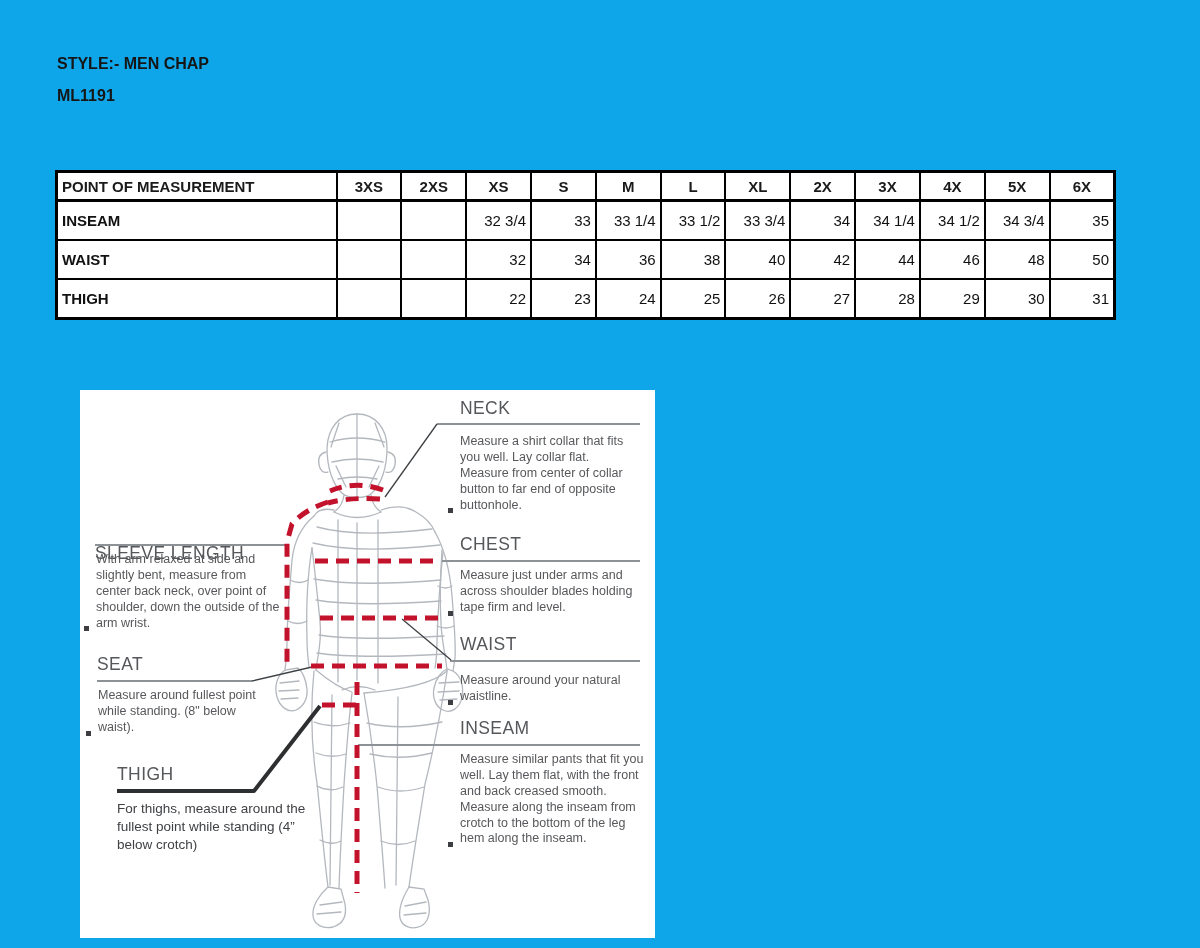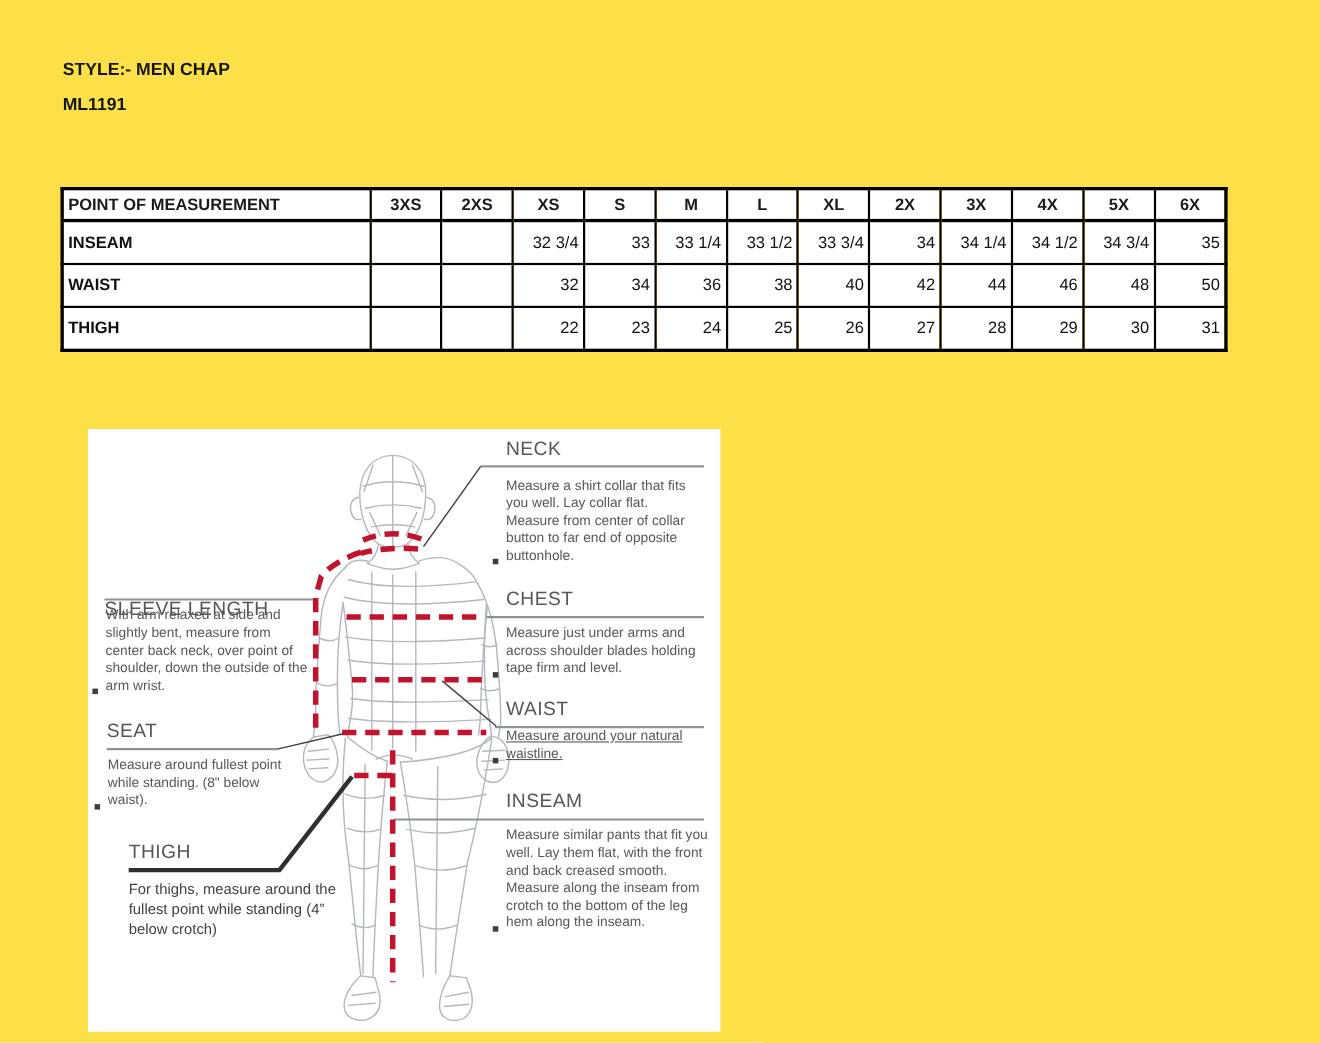--- a/index.html
+++ b/index.html
@@ -1,16 +1,16 @@
 <!DOCTYPE html>
 <html><head>
 <meta charset="utf-8">
 <style>
   html,body{margin:0;padding:0;background:#fff;}
-  #page{position:relative;width:1200px;height:948px;background:#fde047;overflow:hidden;
+  #page{position:relative;width:1200px;height:948px;background:#0ea5e9;overflow:hidden;
         font-family:"Liberation Sans",sans-serif;color:#1a1a1a;}
   
   .doc-title{position:absolute;left:57px;top:55px;font-size:16px;font-weight:bold;color:#161616;}
   .doc-model{position:absolute;left:57px;top:87px;font-size:16px;font-weight:bold;color:#161616;}
   
   .size-table{position:absolute;left:55px;top:170px;width:1061px;border-collapse:collapse;
               table-layout:fixed;border:3px solid #000;}
   .size-table th,.size-table td{border:2px solid #000;font-size:15px;padding:0 4px;
               white-space:nowrap;overflow:hidden;background:#fff;}
   .size-table th{height:26px;font-weight:bold;text-align:center;border-bottom:3px solid #000;}
@@ -25,21 +25,21 @@
   .dg-head{position:absolute;font-size:17.5px;letter-spacing:.4px;color:#55575a;font-weight:normal;}
   .dg-tip{position:absolute;display:flex;align-items:flex-end;font-size:12.5px;line-height:1.27;
           color:#56585b;}
   .dg-tip .bullet{width:5px;height:5px;background:#3c3e41;margin:5px 7px 0 0;flex:0 0 auto;}
   .dg-tip .txt{display:block;}
   .dg-tip.plain{color:#3f4144;font-size:13.5px;line-height:1.35;}
   
   .h-neck{left:380px;top:8px;}     .t-neck{left:368px;top:44px;width:185px;}
   .h-sleeve{left:15px;top:128px;margin-top:25px;}  .t-sleeve{left:4px;top:162px;width:200px;}
   .h-chest{left:380px;top:144px;}  .t-chest{left:368px;top:178px;width:196px;}
-  .h-waist{left:380px;top:244px;}  .t-waist{left:368px;top:272px;width:180px;text-decoration:underline;}
+  .h-waist{left:380px;top:244px;}  .t-waist{left:368px;top:283px;width:180px;}
   .h-seat{left:17px;top:264px;}    .t-seat{left:6px;top:298px;width:172px;}
   .h-inseam{left:380px;top:328px;} .t-inseam{left:368px;top:362px;width:196px;}
   .h-thigh{left:37px;top:374px;}   .t-thigh{left:37px;top:410px;width:190px;}
 </style>
 </head>
 <body>
 
 <div id="page">
 
   <div class="doc-title">STYLE:- MEN CHAP</div>

